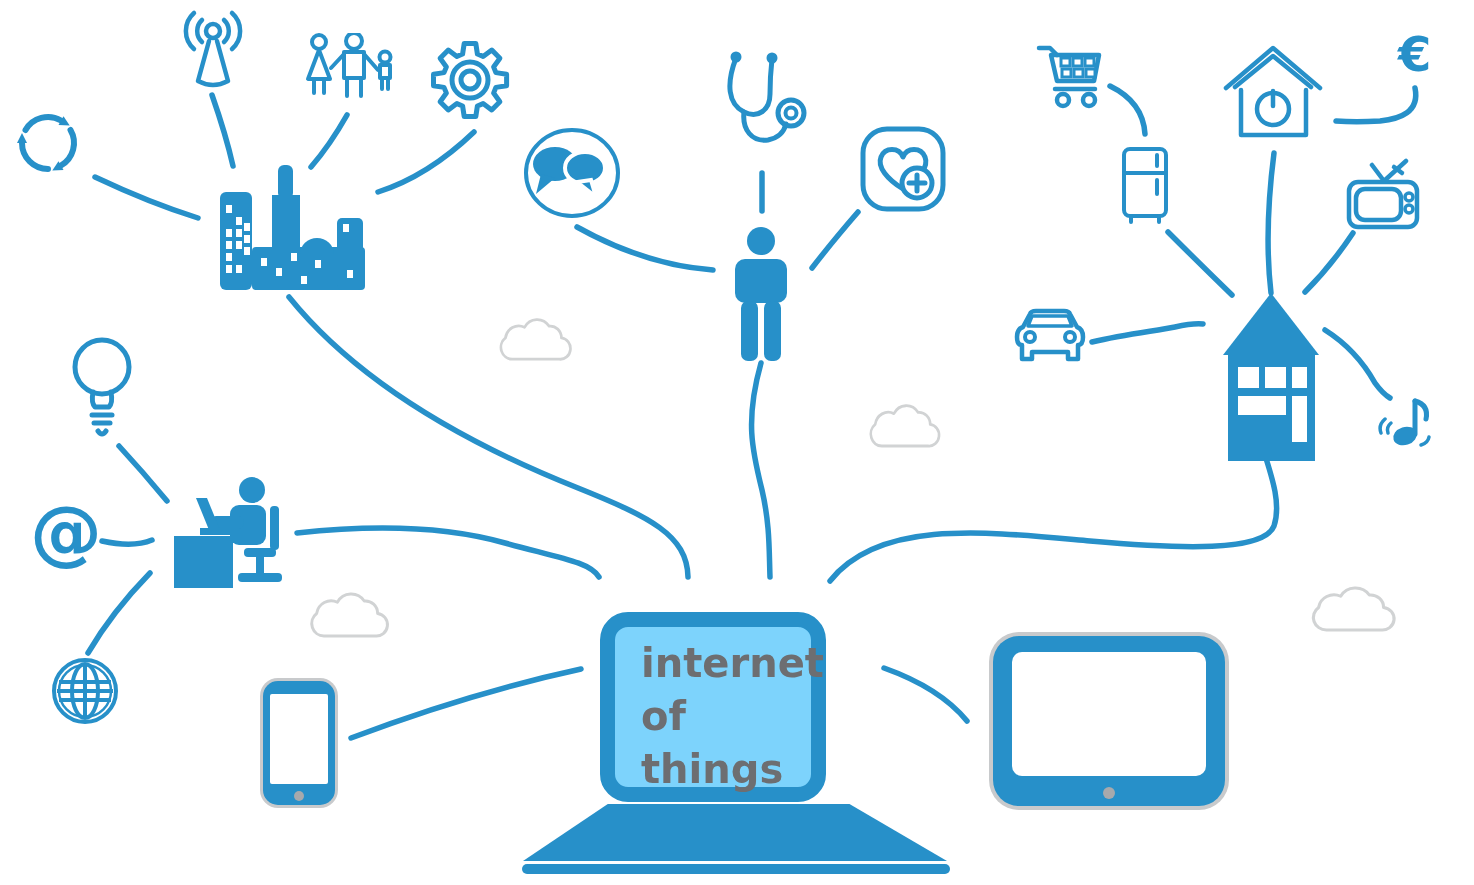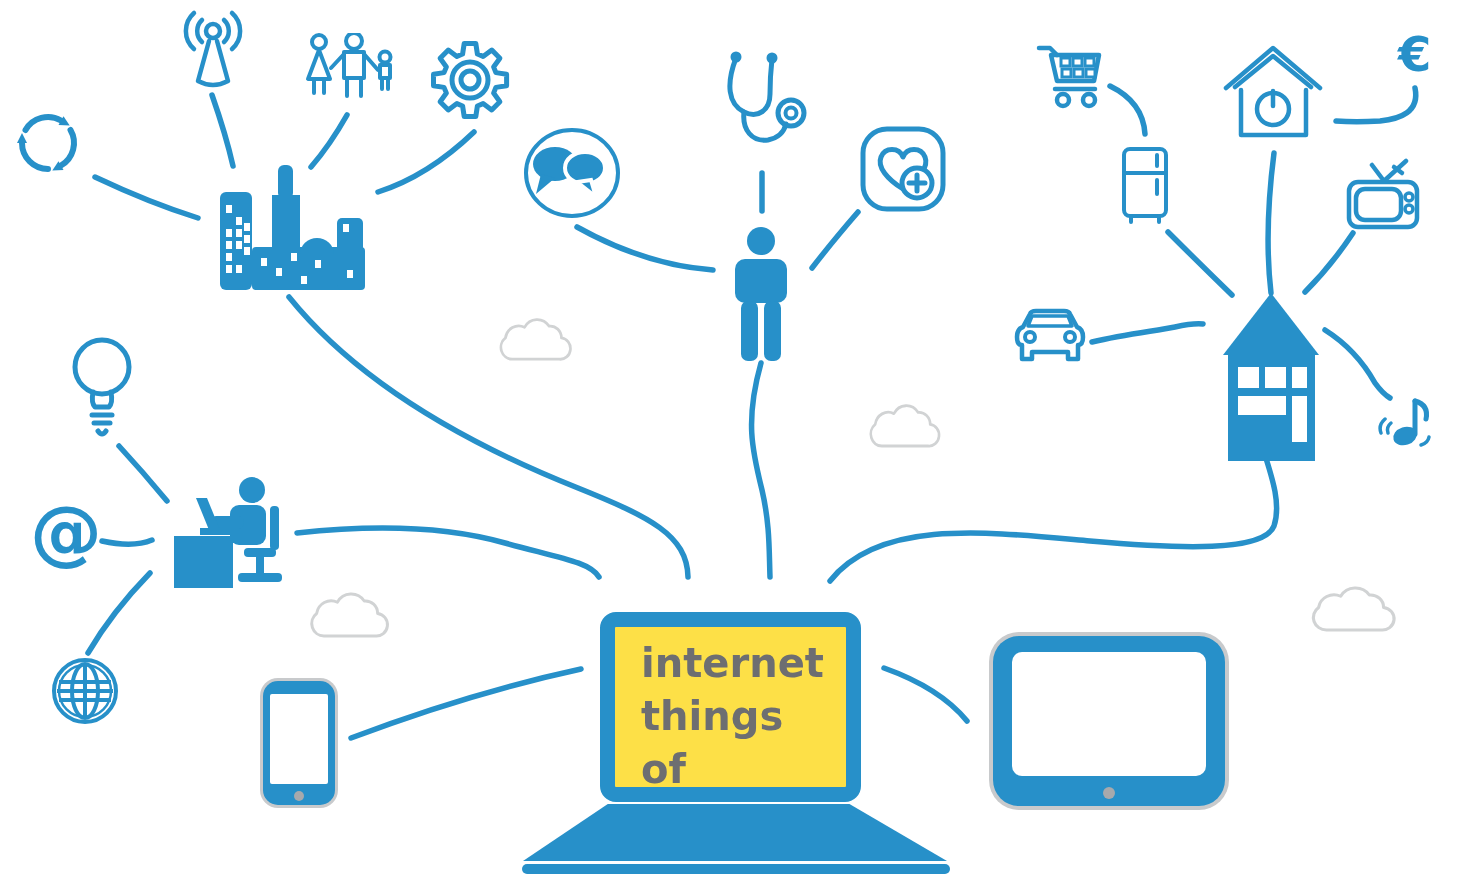--- a/index.html
+++ b/index.html
@@ -6,22 +6,22 @@
   .canvas{position:relative;width:1474px;height:885px;background:#ffffff;overflow:hidden;
           font-family:"DejaVu Sans","Liberation Sans",sans-serif;}
   .ic{position:absolute;}
   svg{display:block;}
 
   
   .at{position:absolute;left:30px;top:496px;font-size:72px;font-weight:bold;color:#2790c9;line-height:1;}
   .euro{position:absolute;left:1398px;top:30px;font-size:48px;font-weight:bold;color:#2790c9;line-height:1;}
 
   
-  .laptop-screen{position:absolute;left:600px;top:612px;width:261px;height:190px;background:#fde047;
-                 border:15px solid #2790c9;border-radius:16px;box-sizing:border-box;}
+  .laptop-screen{position:absolute;left:600px;top:612px;width:226px;height:190px;background:#7dd3fc;
+                 border:15px solid #2790c9;border-radius:28px;box-sizing:border-box;}
   .laptop-text{padding:10px 0 0 26px;font-weight:bold;font-size:40px;line-height:53px;color:#6d6e71;}
   .laptop-text span{display:block;}
   .laptop-base{position:absolute;left:523px;top:804px;width:424px;height:57px;background:#2790c9;
                -webkit-clip-path:polygon(20% 0,77% 0,100% 100%,0 100%);
                clip-path:polygon(20% 0,77% 0,100% 100%,0 100%);}
   .laptop-bar{position:absolute;left:522px;top:864px;width:428px;height:10px;border-radius:6px;background:#2790c9;}
 
   
   .phone{position:absolute;left:263px;top:681px;width:72px;height:124px;background:#2790c9;
          border-radius:15px;box-shadow:0 0 0 3px #c8cacc;}
@@ -310,22 +310,22 @@
       <path d="M15,35 q-5,4 -3,10" stroke-width="3.5"></path>
       <path d="M9,31 q-7,6 -4,14" stroke-width="3.5"></path>
       <path d="M45,57 q7,-2 8,-8" stroke-width="3.5"></path>
     </g>
     <ellipse cx="29" cy="48" rx="12" ry="9" fill="#2790c9" transform="rotate(-18 29 48)"></ellipse>
   </svg>
 
   <div class="laptop-screen">
     <div class="laptop-text">
       <span>internet</span>
+      <span>of</span>
       <span>things</span>
-      <span>of</span>
     </div>
   </div>
   <div class="laptop-base"></div>
   <div class="laptop-bar"></div>
 
   <div class="phone">
     <div class="phone-screen"></div>
     <div class="phone-home"></div>
   </div>
 

